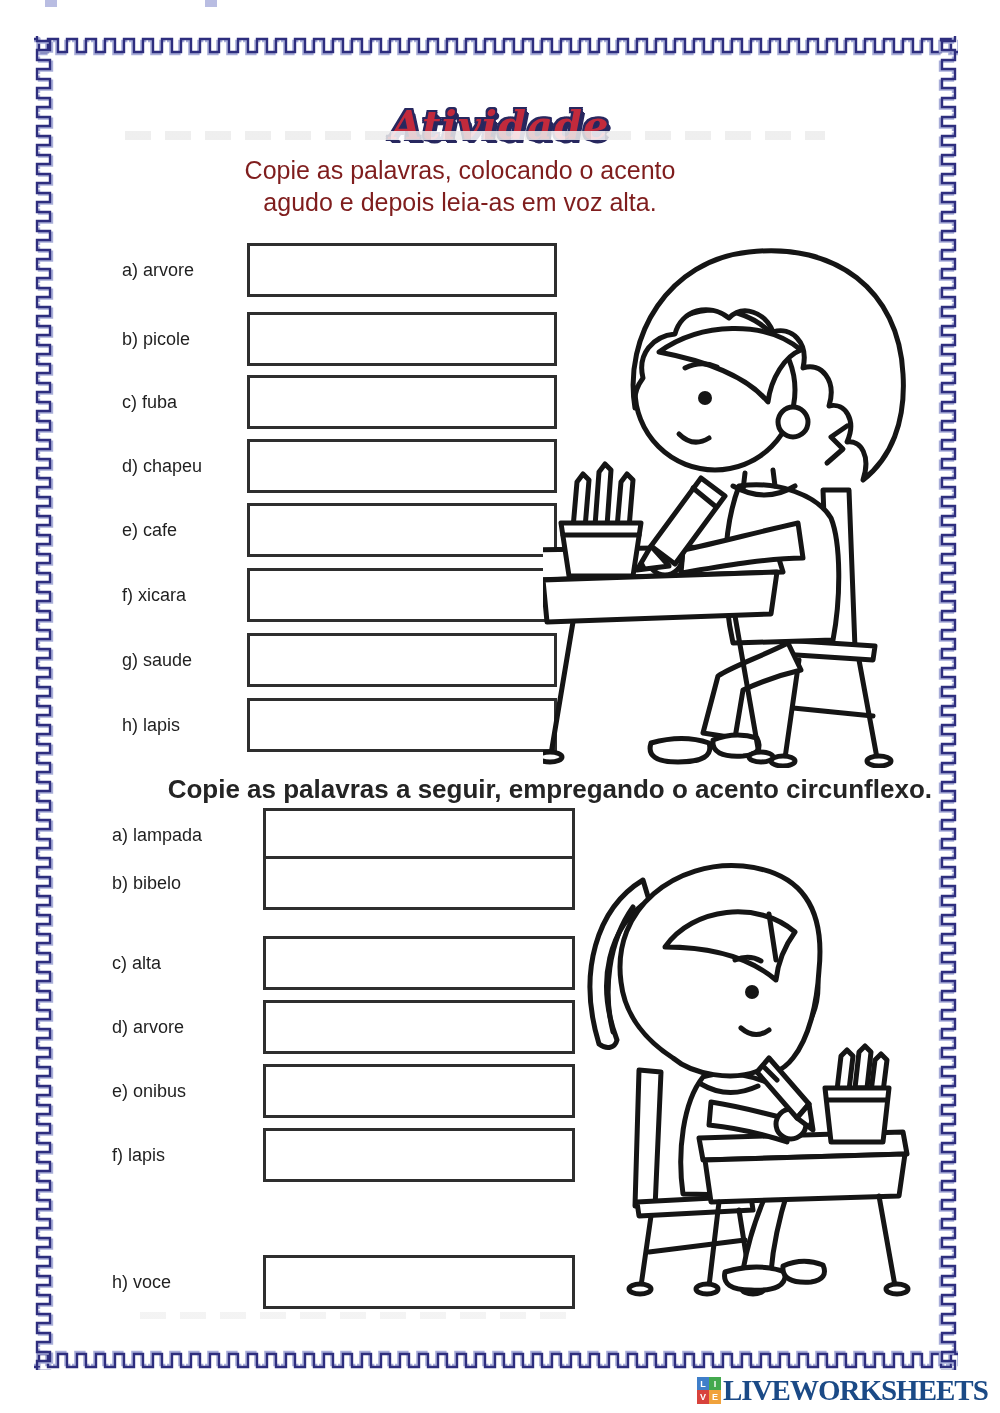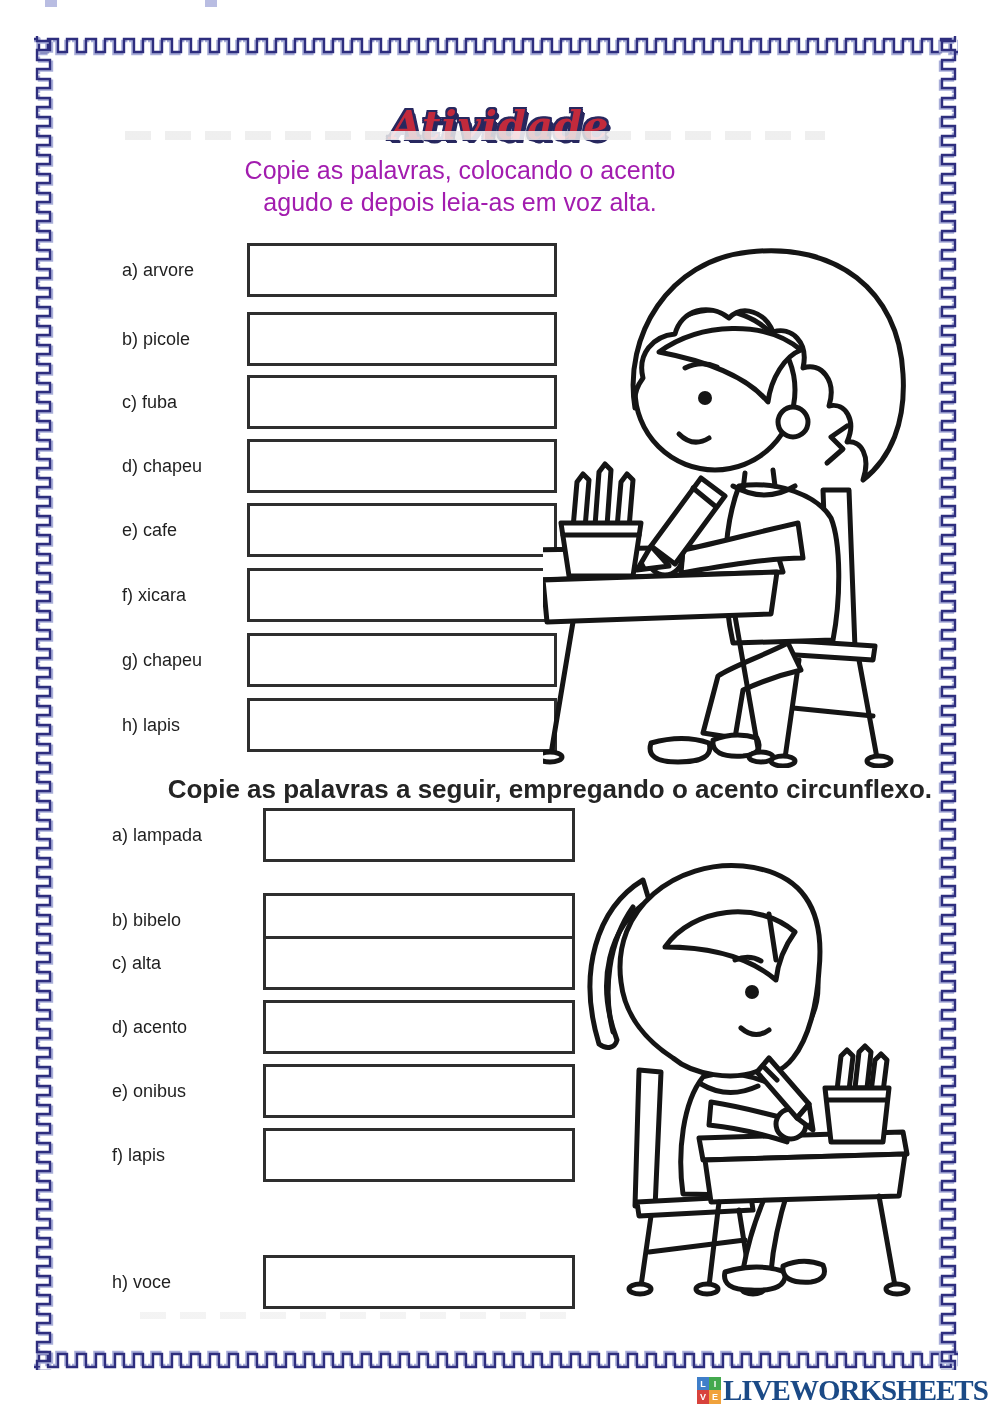--- a/index.html
+++ b/index.html
@@ -9,21 +9,21 @@
   .artifact{position:absolute;background:repeating-linear-gradient(90deg,#ececec 0 26px,#ffffff 26px 40px);
             opacity:.85;}
   .blue-speck{position:absolute;background:#b9bde2;}
   .title{position:absolute;left:0;top:74px;width:1000px;text-align:center;
          font-family:"DejaVu Serif",serif;font-style:italic;font-weight:bold;font-size:40px;
          color:#c22a3c;letter-spacing:1px;
          text-shadow:-2px -2px 0 #28285f,0 -2px 0 #28285f,2px -2px 0 #28285f,-2px 0 0 #28285f,
                      2px 0 0 #28285f,-2px 2px 0 #28285f,0 2px 0 #28285f,2px 2px 0 #28285f,
                      3px 3px 0 #28285f,4px 4px 0 #28285f;}
   .instr1{position:absolute;left:140px;top:154px;width:640px;text-align:center;
-          font-size:25px;line-height:32px;color:#a21caf;}
+          font-size:25px;line-height:32px;color:#7f1d1d;}
   .instr2{position:absolute;left:112px;top:774px;width:820px;font-size:26px;font-weight:bold;color:#242424;text-align:right;}
   .row{position:absolute;left:0;width:620px;height:54px;}
   .wlabel{position:absolute;top:0;height:54px;line-height:54px;font-size:18px;color:#1f1f1f;white-space:nowrap;}
   .s1 .wlabel{left:122px;}
   .s2 .wlabel{left:112px;}
   .wbox{position:absolute;top:0;height:48px;border:3px solid #2e2e2e;background:#ffffff;
         font-size:24px;font-family:"Liberation Sans",sans-serif;padding:0 8px;outline:none;}
   .s1 .wbox{left:247px;width:288px;}
   .s2 .wbox{left:263px;width:290px;}
   .illu{position:absolute;}
@@ -110,44 +110,44 @@
   </div>
   <div class="row s1" style="top:503px">
     <span class="wlabel">e) cafe</span>
     <input class="wbox" aria-label="e) cafe" style="">
   </div>
   <div class="row s1" style="top:568px">
     <span class="wlabel">f) xicara</span>
     <input class="wbox" aria-label="f) xicara" style="">
   </div>
   <div class="row s1" style="top:633px">
-    <span class="wlabel">g) chapeu</span>
+    <span class="wlabel">g) saude</span>
     <input class="wbox" aria-label="g) saude" style="">
   </div>
   <div class="row s1" style="top:698px">
     <span class="wlabel">h) lapis</span>
     <input class="wbox" aria-label="h) lapis" style="">
   </div>
 
   <div class="instr2">Copie as palavras a seguir, empregando o acento circunflexo.</div>
 
   <div class="row s2" style="top:808px">
     <span class="wlabel">a) lampada</span>
     <input class="wbox" aria-label="a) lampada" style="">
   </div>
-  <div class="row s2" style="top:893px">
+  <div class="row s2" style="top:856px">
     <span class="wlabel">b) bibelo</span>
     <input class="wbox" aria-label="b) bibelo" style="">
   </div>
   <div class="row s2" style="top:936px">
     <span class="wlabel">c) alta</span>
     <input class="wbox" aria-label="c) vovo" style="">
   </div>
   <div class="row s2" style="top:1000px">
-    <span class="wlabel">d) acento</span>
+    <span class="wlabel">d) arvore</span>
     <input class="wbox" aria-label="d) pessego" style="">
   </div>
   <div class="row s2" style="top:1064px">
     <span class="wlabel">e) onibus</span>
     <input class="wbox" aria-label="e) onibus" style="">
   </div>
   <div class="row s2" style="top:1128px">
     <span class="wlabel">f) lapis</span>
     <input class="wbox" aria-label="f) camelo" style="">
   </div>

